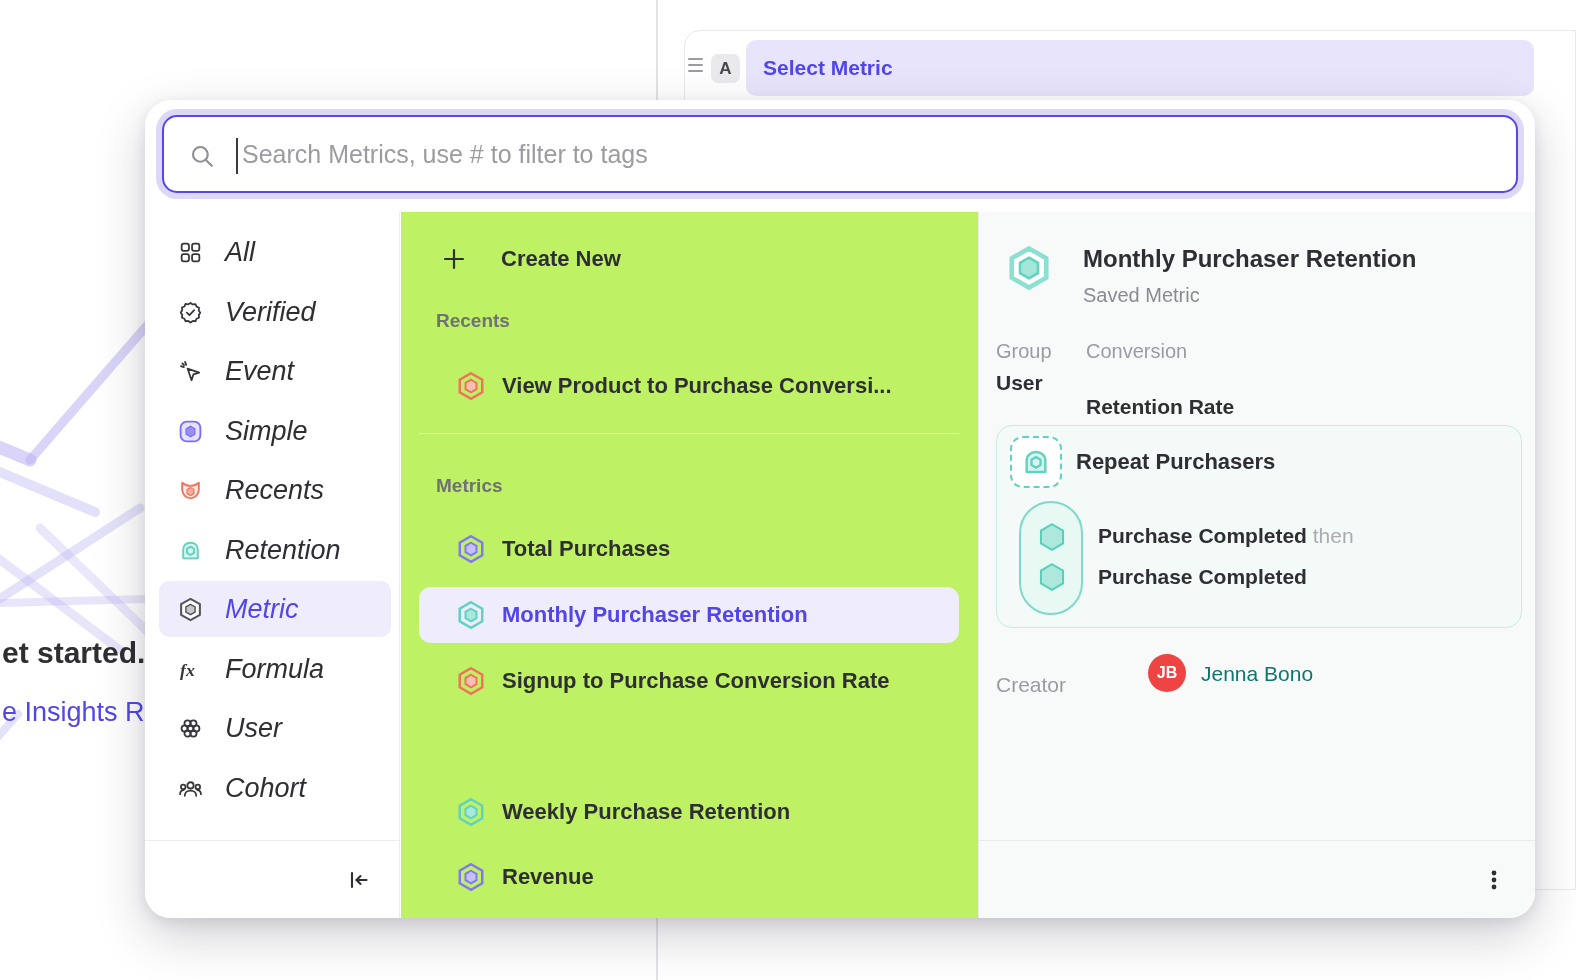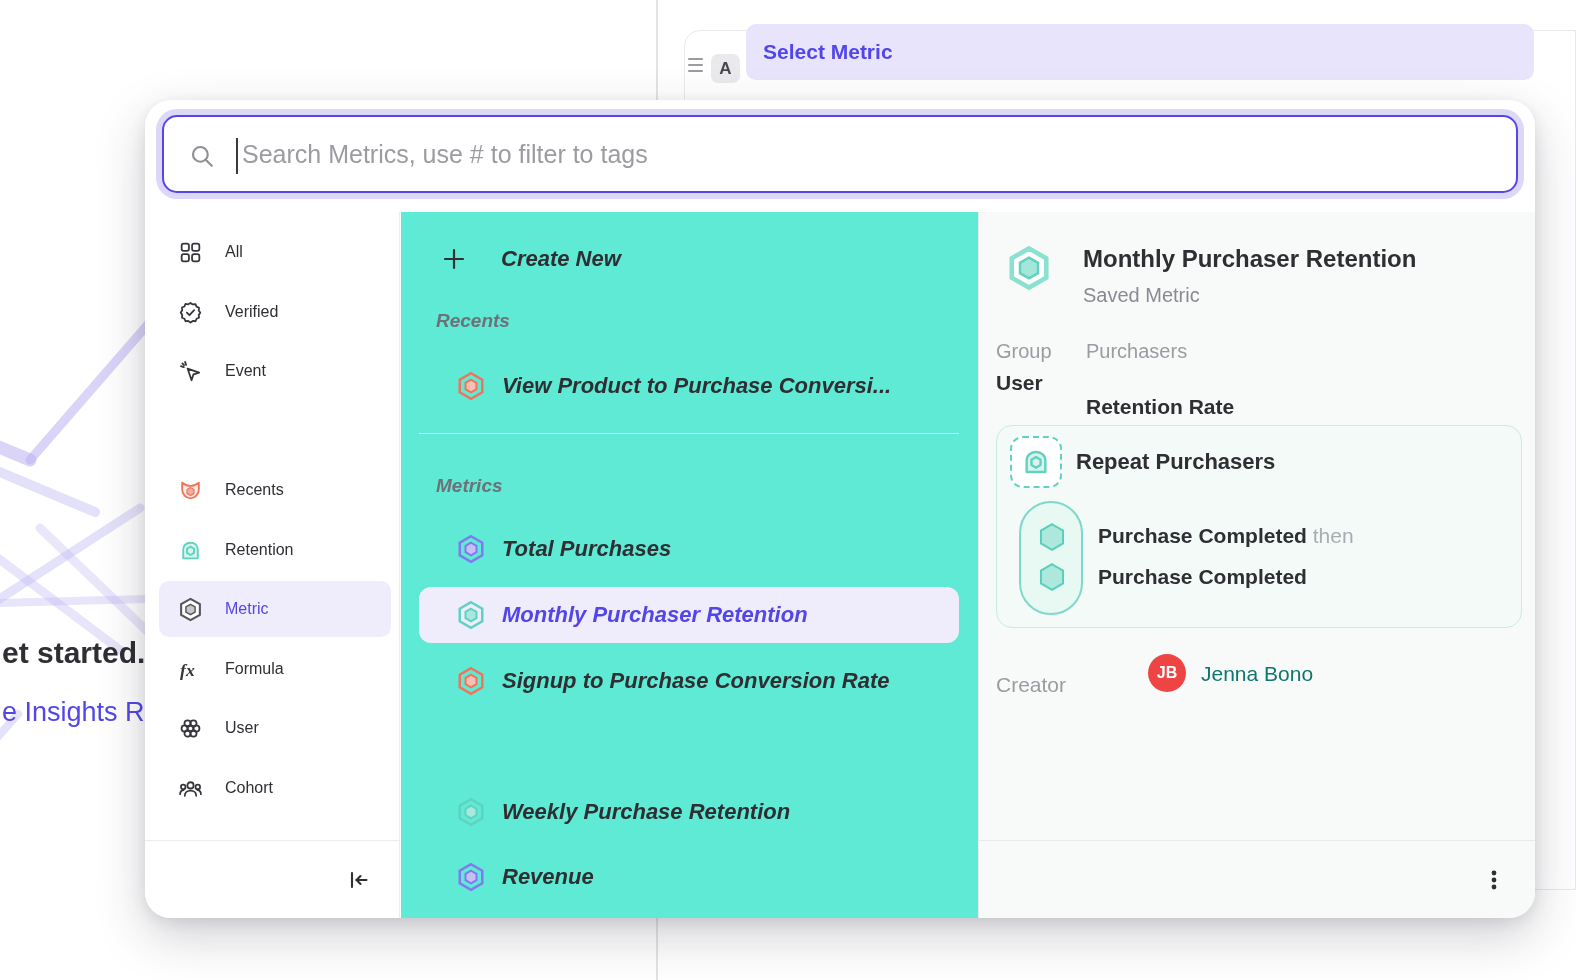--- a/index.html
+++ b/index.html
@@ -13,48 +13,48 @@
   #bg-link { left:2px; top:697px; font-size:27px; font-weight:500; color:#5246E8; white-space:nowrap; }
   #bg-decoration { left:0; top:300px; }
 
   
   #query-card { left:684px; top:30px; width:892px; height:860px; background:#fff;
     border:1px solid #E9E9EC; border-radius:16px 0 0 16px; }
   #drag-handle { left:688px; top:58px; width:15px; height:14px; }
   #drag-handle span { display:block; height:2px; background:#9B9BA1; border-radius:1px; margin-bottom:4px; }
   #row-type-badge { left:711px; top:54px; width:29px; height:29px; background:#EAEAEC; border-radius:7px;
     color:#47474D; font-weight:700; font-size:17px; display:flex; align-items:center; justify-content:center; }
-  #metric-select-pill { left:746px; top:24px; width:788px; height:56px; background:#E7E4FB; border-radius:10px;
+  #metric-select-pill { left:746px; top:40px; width:788px; height:56px; background:#E7E4FB; border-radius:10px;
     display:flex; align-items:center; padding-left:17px; font-size:21px; font-weight:600; color:#5246E8; }
 
   
   #modal { left:145px; top:100px; width:1390px; height:818px; background:#fff; border-radius:26px;
     box-shadow:0 18px 50px rgba(40,40,60,.22), 0 4px 14px rgba(40,40,60,.10); overflow:hidden; }
 
   
   #search-box { left:17px; top:15px; width:1356px; height:78px; background:#fff;
     border:2px solid #5547E9; border-radius:15px; box-shadow:0 0 0 6px #DDD8F8; }
   #search-icon { left:25px; top:26px; }
   #search-caret { left:72px; top:21px; width:2px; height:36px; background:#3A3A40; }
   #search-input { left:78px; top:2px; width:1240px; height:70px; border:none; outline:none;
     font-size:25px; color:#3A3A40; font-family:"Liberation Sans", sans-serif; background:transparent; }
   #search-input::placeholder { color:#9B9BA1; opacity:1; }
 
   
   .col { top:112px; bottom:0; }
   #col-sidebar { left:0; width:255px; border-right:1px solid #ECECEE; background:#fff; }
-  #col-list { left:256px; width:577px; background:#5eead4;font-style:italic; }
+  #col-list { left:256px; width:577px; background:#bef264; }
   #col-detail { left:833px; width:557px; background:#F8FAF9; border-left:1px solid #EAEAEA; }
 
   
   .side-item { position:absolute; left:14px; width:232px; height:56px; border-radius:10px;
     display:flex; align-items:center; cursor:pointer; }
   .side-item.selected { background:#EFECFB; }
   .side-item .icn { position:absolute; left:19px; width:25px; height:25px; }
-  .side-item .lbl { position:absolute; left:66px; font-size:16px; font-weight:500; color:#2E2E33; }
+  .side-item .lbl { position:absolute; left:66px; font-size:27px; font-weight:500; color:#2E2E33;font-style:italic; }
   .side-item.selected .lbl { color:#5246E8; }
   #sidebar-footer { position:absolute; left:0; right:0; bottom:0; height:78px; border-top:1px solid #ECECEE;
     background:#fff; }
   #collapse-btn { position:absolute; right:28px; top:27px; width:24px; height:24px; cursor:pointer; }
 
   
   .mid-row { position:absolute; display:flex; align-items:center; cursor:pointer; }
   .mid-row .hx { position:absolute; left:37px; width:30px; height:30px; }
   .mid-row .txt { position:absolute; left:83px; font-size:22px; font-weight:600; color:#2E2E33; white-space:nowrap; }
   .mid-row.selected { background:#EFECFB; border-radius:12px; }
@@ -176,20 +176,27 @@
     <div class="side-item" style="top:131px">
       <svg class="icn neutral" viewBox="0 0 24 24">
         <path d="M9.2 9.2 L20.4 13 L14.8 14.8 L13 20.4 Z"></path>
         <line x1="6.8" y1="2.8" x2="7.8" y2="5.6"></line>
           <line x1="2.8" y1="6.8" x2="5.6" y2="7.8"></line>
           <line x1="4.2" y1="4.2" x2="5.8" y2="5.8"></line>
       </svg>
       <span class="lbl">Event</span>
     </div>
 
+    <div class="side-item" style="top:191px">
+      <svg class="icn" viewBox="0 0 24 24">
+        <rect x="2.5" y="2.5" width="19" height="19" rx="6" fill="#E6E2FC" stroke="#7B6FF0" stroke-width="1.8"></rect>
+        <polygon points="12,7 16.2,9.4 16.2,14.6 12,17 7.8,14.6 7.8,9.4" fill="#9A8FF4" stroke="#7B6FF0" stroke-width="1.2"></polygon>
+      </svg>
+      <span class="lbl">Simple</span>
+    </div>
 
     <div class="side-item" style="top:250px">
       <svg class="icn" viewBox="0 0 24 24">
         <path d="M4 4.5 C7 7 9 7.5 12 7.5 C15 7.5 17 7 20 4.5 L20 11 C20 15.5 16.5 19.5 12 19.5 C7.5 19.5 4 15.5 4 11 Z" fill="#FCE9E4" stroke="#F0745C" stroke-width="1.8" stroke-linejoin="round"></path>
         <polygon points="12,9.2 15.3,11.1 15.3,14.9 12,16.8 8.7,14.9 8.7,11.1" fill="#F6AD9E" stroke="#F0745C" stroke-width="1.2"></polygon>
       </svg>
       <span class="lbl">Recents</span>
     </div>
 
     <div class="side-item" style="top:310px">
@@ -316,21 +323,21 @@
 
     <svg class="abs" id="detail-icon" width="46" height="46" viewBox="0 0 24 24">
       <polygon points="12,1.8 21,6.9 21,17.1 12,22.2 3,17.1 3,6.9" fill="#fff" stroke="#8CE0D2" stroke-width="2.4"></polygon>
       <polygon points="12,6.6 16.7,9.3 16.7,14.7 12,17.4 7.3,14.7 7.3,9.3" fill="#A5E6DA" stroke="#63D2C0" stroke-width="1.3"></polygon>
     </svg>
     <div class="abs" id="detail-title">Monthly Purchaser Retention</div>
     <div class="abs" id="detail-subtitle">Saved Metric</div>
 
     <div class="abs field-label" id="group-label">Group</div>
     <div class="abs field-value" id="group-value">User</div>
-    <div class="abs field-label" id="meas-label">Purchasers</div>
+    <div class="abs field-label" id="meas-label">Conversion</div>
     <div class="abs field-value" id="meas-value">Retention Rate</div>
 
     <div class="abs" id="def-card">
       <div class="abs" id="def-dashed">
         <svg width="32" height="32" viewBox="0 0 24 24">
           <use href="#arch" fill="#D9F4EE" stroke="#5FD2C0" stroke-width="1.8" stroke-linejoin="round"></use>
         </svg>
       </div>
       <div class="abs" id="def-name">Repeat Purchasers</div>
 

